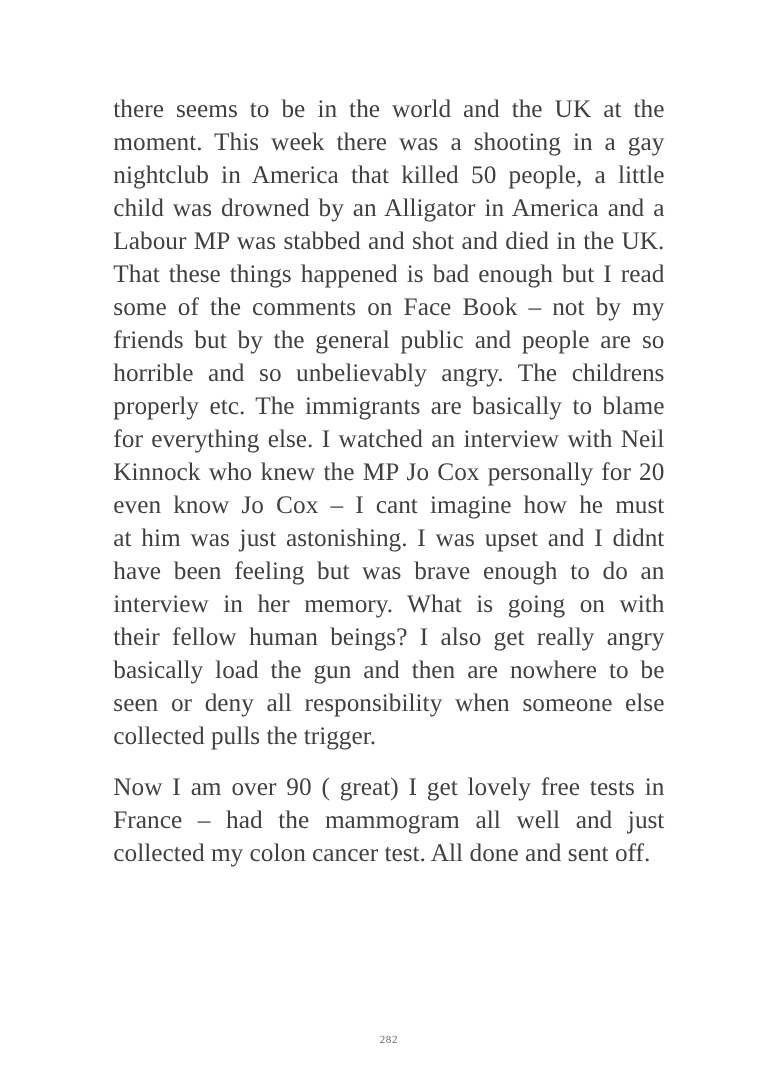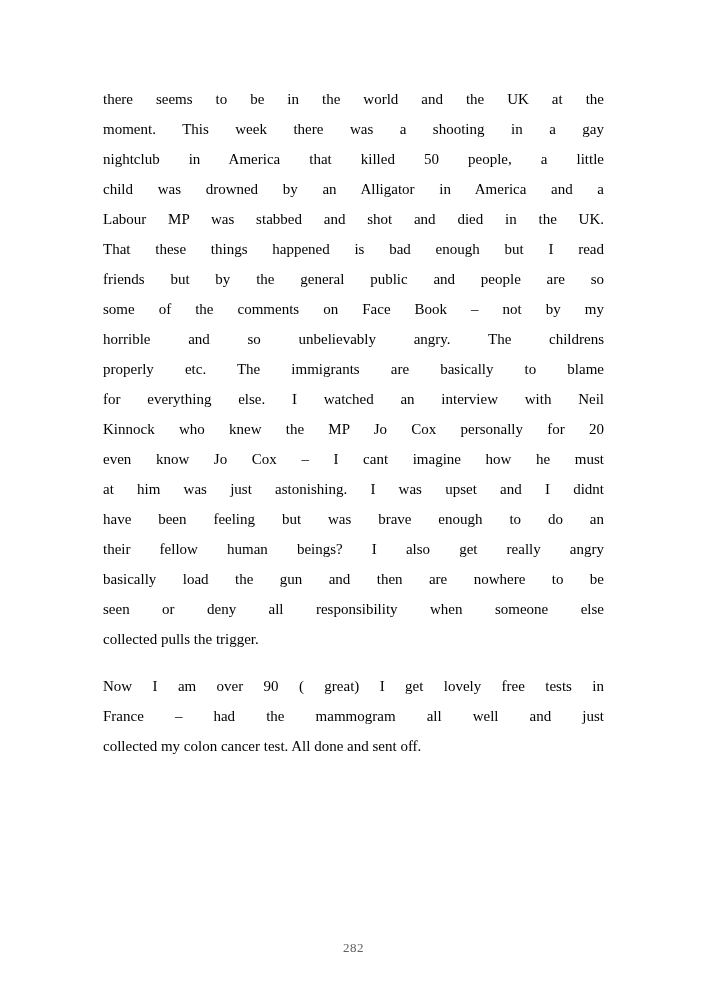--- a/index.html
+++ b/index.html
@@ -13,69 +13,70 @@
     height: 992px;
     background: #ffffff;
     overflow: hidden;
     font-family: "Liberation Serif", "DejaVu Serif", serif;
   }
   .text-block {
     position: absolute;
     left: 103px;
     top: 84px;
     width: 501px;
-    color: #000000;
-    font-size: 15px;
+    color: #404040;
+    font-size: 23px;
     line-height: 30px;
   }
   .para {
     margin: 0 0 17px 0;
   }
   .line {
     text-align: justify;
     text-align-last: justify;
     -moz-text-align-last: justify;
   }
   .line.para-last {
     text-align-last: left;
     -moz-text-align-last: left;
   }
   .page-number {
     position: absolute;
     left: 103px;
     width: 501px;
     top: 940px;
     text-align: center;
-    font-size: 13px;
+    font-size: 10px;
     color: #606060;
     letter-spacing: 0.5px;
   }
 </style>
 </head>
 <body>
 
 <div class="page">
   <div class="text-block">
 
     <div class="para">
       <div class="line">there seems to be in the world and the UK at the</div>
       <div class="line">moment. This week there was a shooting in a gay</div>
       <div class="line">nightclub in America that killed 50 people, a little</div>
       <div class="line">child was drowned by an Alligator in America and a</div>
       <div class="line">Labour MP was stabbed and shot and died in the UK.</div>
       <div class="line">That these things happened is bad enough but I read</div>
+      <div class="line">some of the comments on Face Book – not by my</div>
       <div class="line">friends but by the general public and people are so</div>
-      <div class="line">some of the comments on Face Book – not by my</div>
       <div class="line">horrible and so unbelievably angry. The childrens</div>
       <div class="line">properly etc. The immigrants are basically to blame</div>
       <div class="line">for everything else. I watched an interview with Neil</div>
       <div class="line">Kinnock who knew the MP Jo Cox personally for 20</div>
       <div class="line">even know Jo Cox – I cant imagine how he must</div>
       <div class="line">at him was just astonishing. I was upset and I didnt</div>
       <div class="line">have been feeling but was brave enough to do an</div>
+      <div class="line">interview in her memory. What is going on with</div>
       <div class="line">their fellow human beings? I also get really angry</div>
       <div class="line">basically load the gun and then are nowhere to be</div>
       <div class="line">seen or deny all responsibility when someone else</div>
       <div class="line para-last">collected pulls the trigger.</div>
     </div>
 
     <div class="para">
       <div class="line">Now I am over 90 ( great) I get lovely free tests in</div>
       <div class="line">France – had the mammogram all well and just</div>
       <div class="line para-last">collected my colon cancer test. All done and sent off.</div>

